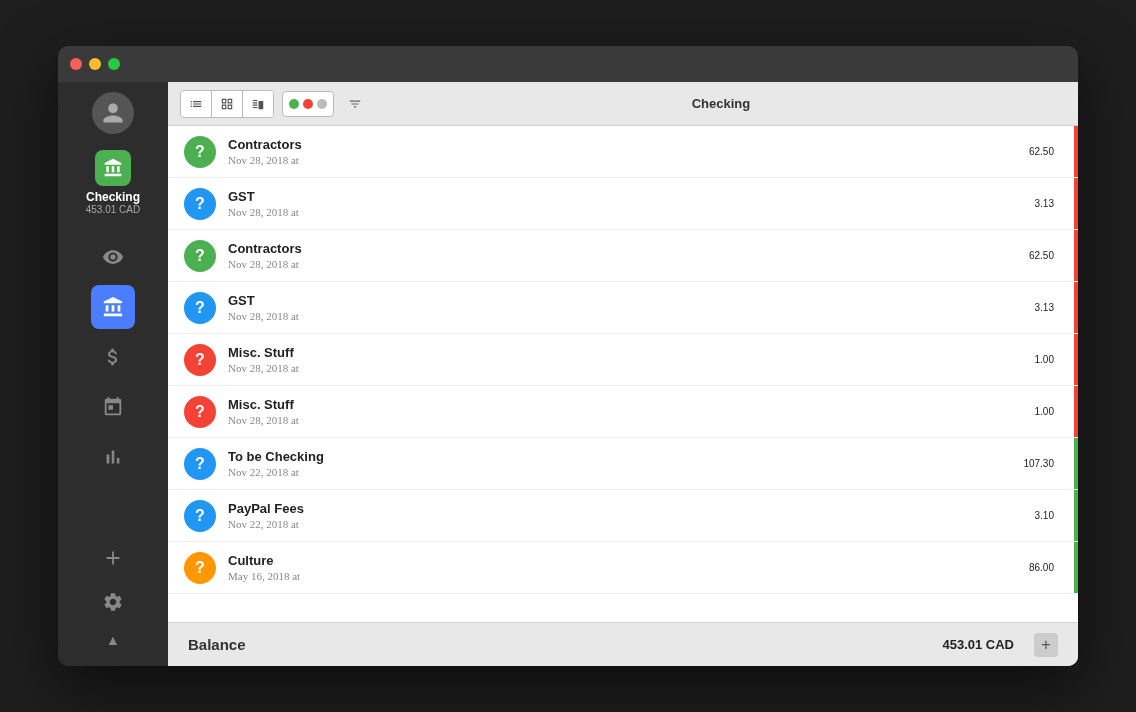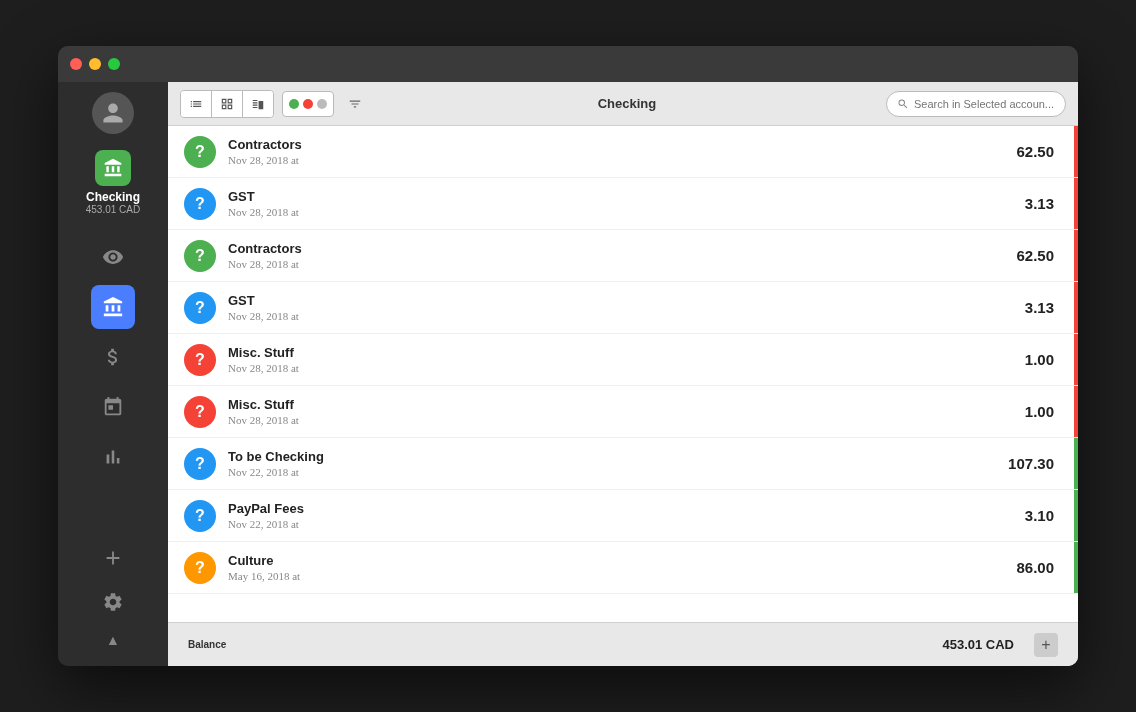--- a/index.html
+++ b/index.html
@@ -220,22 +220,22 @@
       margin-right: 12px;
     }
     .icon-green { background: #4caf50; }
     .icon-blue { background: #2196f3; }
     .icon-red { background: #f44336; }
     .icon-orange { background: #ff9800; }
     .tx-details { flex: 1; }
     .tx-name { font-size: 13px; font-weight: 600; color: #222; }
     .tx-date { font-size: 11px; color: #888; margin-top: 2px; font-family: Liberation Serif, serif; }
     .tx-amount {
-      font-size: 15px;
-      font-weight: 700;
+      font-size: 10px;
+      font-weight: 400;
       color: #222;
       margin-right: 8px;
     }
     .status-bar-right {
       width: 4px;
       position: absolute;
       right: 0;
       top: 0;
       bottom: 0;
     }
@@ -244,21 +244,21 @@
     .balance-footer {
       height: 44px;
       background: #e8e8e8;
       border-top: 1px solid #d0d0d0;
       display: flex;
       align-items: center;
       padding: 0 20px;
       flex-shrink: 0;
     }
     .balance-label {
-      font-size: 10px;
+      font-size: 15px;
       font-weight: 600;
       color: #333;
       flex: 1;
     }
     .balance-amount {
       font-size: 13px;
       font-weight: 700;
       color: #222;
       margin-right: 20px;
     }
@@ -391,26 +391,20 @@
         </div>
 
         <div class="filter-icon">
           <svg viewBox="0 0 24 24">
               <path d="M10 18h4v-2h-4v2zM3 6v2h18V6H3zm3 7h12v-2H6v2z"></path>
             </svg>
         </div>
 
         <div class="toolbar-title">Checking</div>
 
-        <div class="search-box">
-          <svg viewBox="0 0 24 24">
-              <path d="M15.5 14h-.79l-.28-.27A6.471 6.471 0 0 0 16 9.5 6.5 6.5 0 1 0 9.5 16c1.61 0 3.09-.59 4.23-1.57l.27.28v.79l5 4.99L20.49 19l-4.99-5zm-6 0C7.01 14 5 11.99 5 9.5S7.01 5 9.5 5 14 7.01 14 9.5 11.99 14 9.5 14z"></path>
-            </svg>
-          <input type="text" placeholder="Search in Selected accoun..." style="">
-        </div>
       </div>
 
       <div class="transactions-list">
 
         <div id="tx-rows">
             <div class="transaction-row">
               <div class="tx-icon icon-green">?</div>
               <div class="tx-details">
                 <div class="tx-name">Contractors</div>
                 <div class="tx-date">Nov 28, 2018 at</div>

